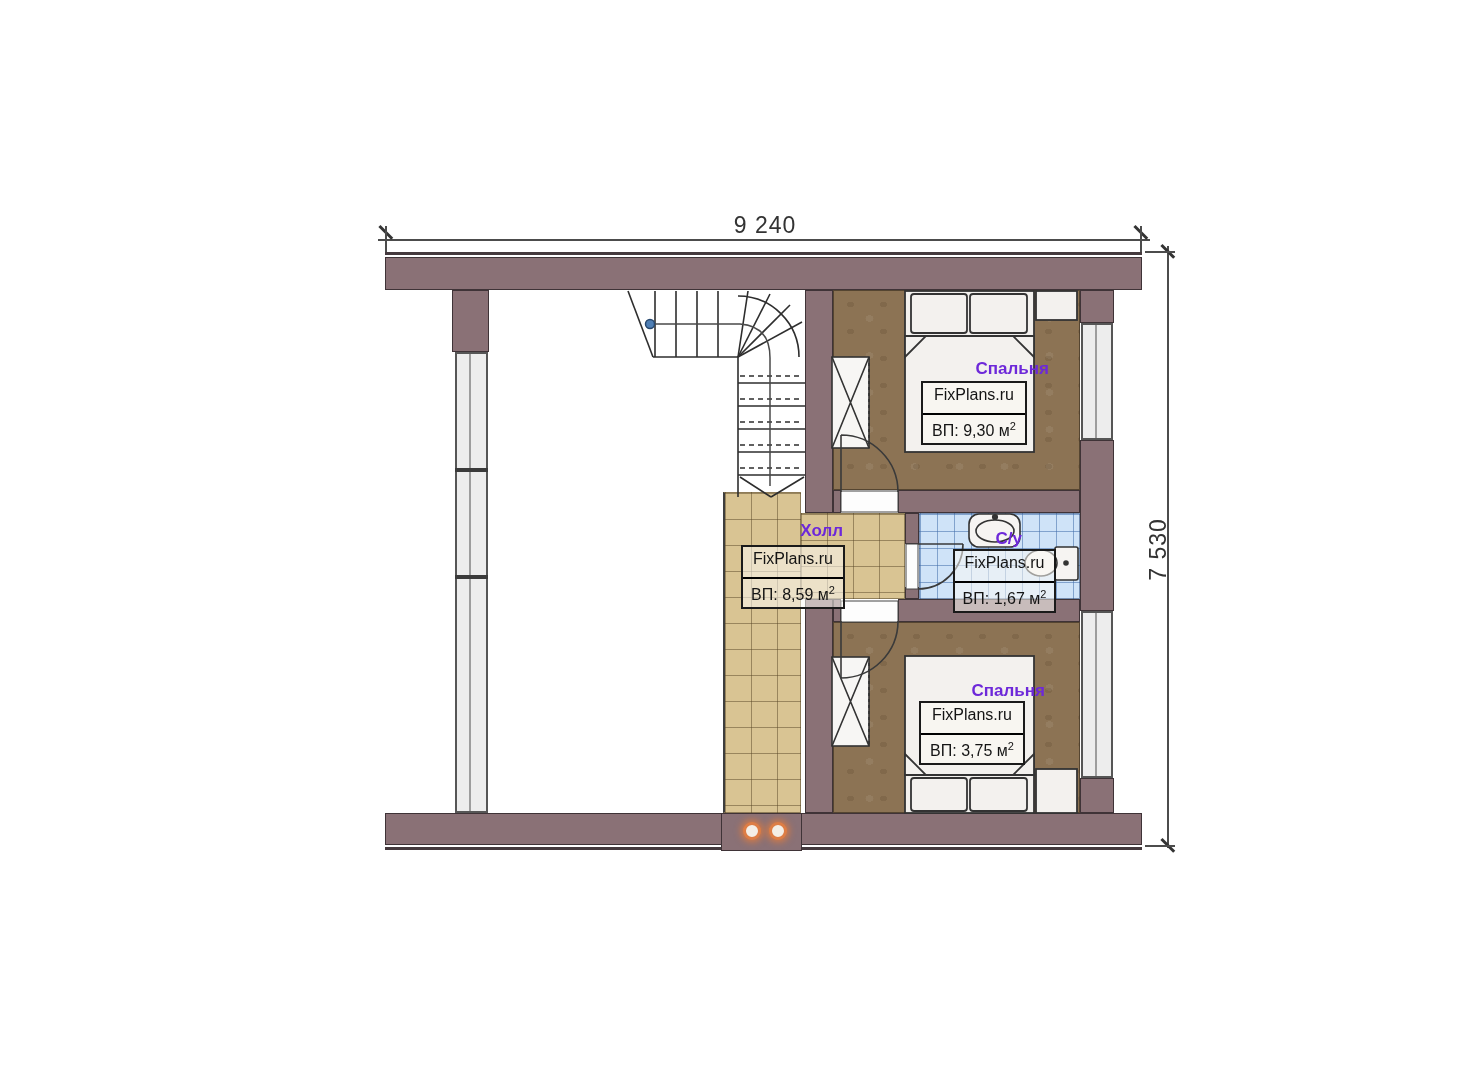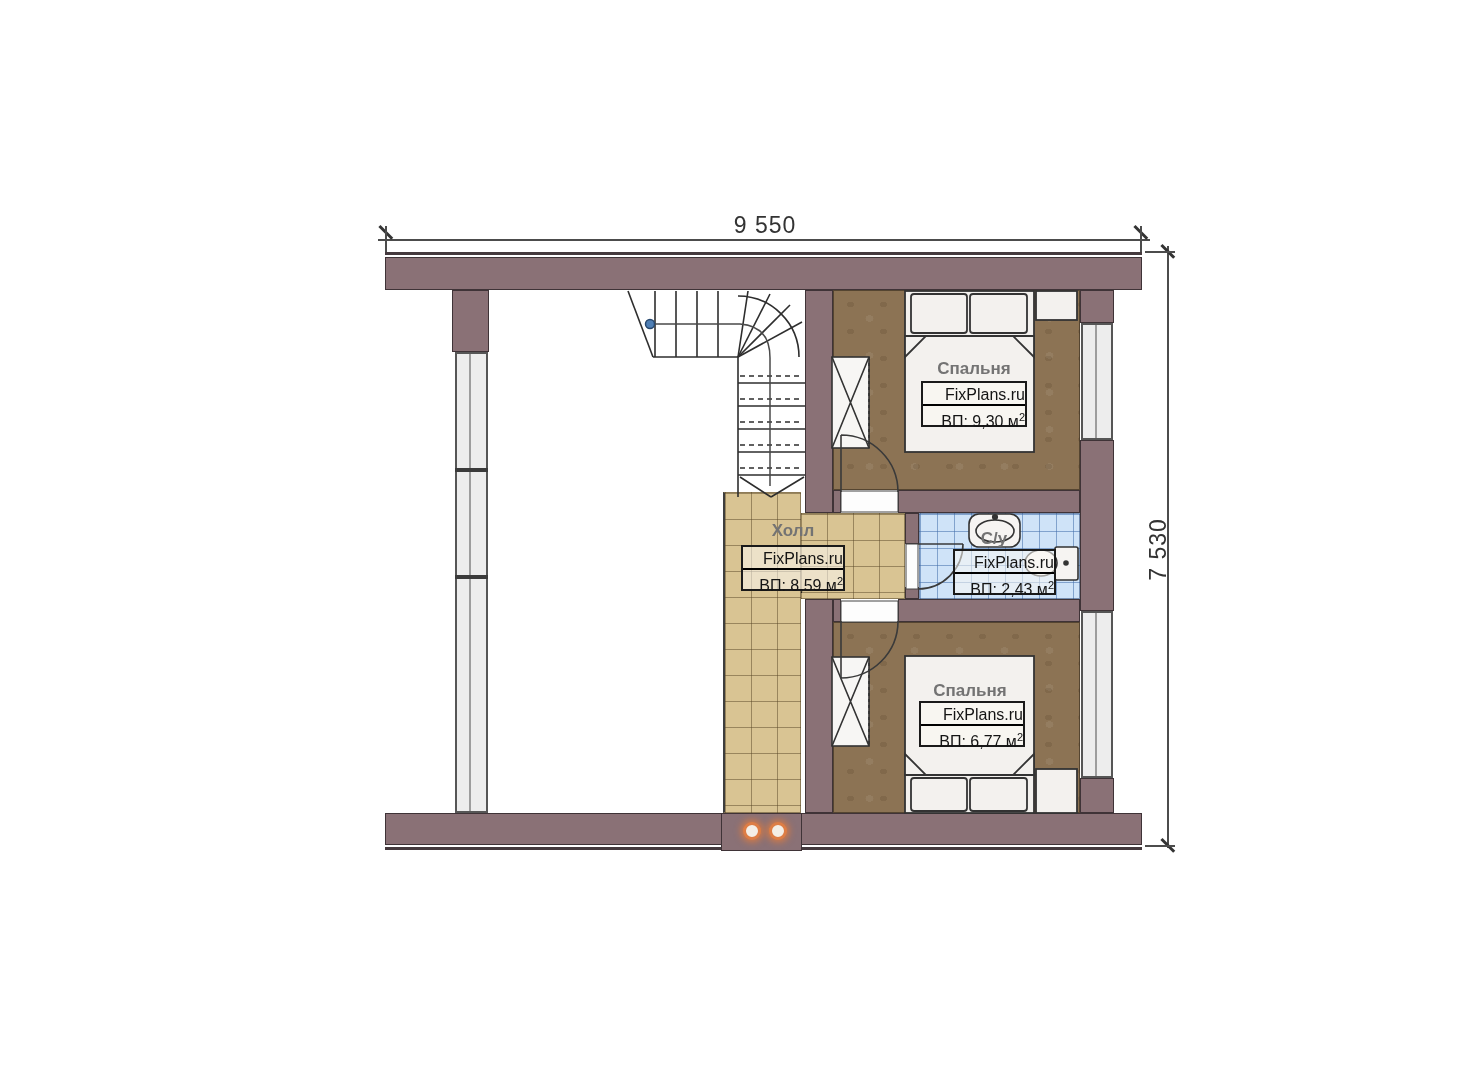--- a/index.html
+++ b/index.html
@@ -23,40 +23,40 @@
     background-image:linear-gradient(to right,rgba(90,71,40,.5) 1.5px,transparent 1.5px),
                      linear-gradient(to bottom,rgba(90,71,40,.5) 1.5px,transparent 1.5px);
     background-size:26px 26px;}
   .floor-bath{background-color:#cfe3f8;border:1px solid rgba(45,75,120,.55);
     background-image:linear-gradient(to right,rgba(66,110,170,.55) 1.3px,transparent 1.3px),
                      linear-gradient(to bottom,rgba(66,110,170,.55) 1.3px,transparent 1.3px);
     background-size:17px 17px;}
   
   .overlay{position:absolute;left:0;top:0;z-index:3;pointer-events:none;}
   
-  .room-title{position:absolute;z-index:5;text-align:center;font-weight:bold;font-size:17px;color:#737373;}
+  .room-title{position:absolute;z-index:5;text-align:right;font-weight:bold;font-size:17px;color:#6d28d9;}
   .label-box{position:absolute;z-index:5;border:2px solid #1a1a1a;background:rgba(251,249,244,.55);
              text-align:center;font-size:16px;color:#141414;}
-  .label-box .row{height:21px;line-height:23px;white-space:nowrap;overflow:visible;text-align:right;}
+  .label-box .row{height:30px;line-height:23px;white-space:nowrap;overflow:visible;}
   .label-box .row+.row{border-top:2px solid #000000;}
   sup{font-size:11px;}
   
   .dot{position:absolute;width:18px;height:18px;border-radius:50%;background:#f4eee6;
        border:3px solid #dd7d45;box-shadow:0 0 7px 2px rgba(235,125,55,.8);z-index:6;}
   
   .dim{position:absolute;background:#4c4c4c;z-index:4;}
   .tick{position:absolute;width:18px;height:2.5px;background:#333;transform:rotate(45deg);z-index:4;}
   .dim-label{position:absolute;z-index:4;font-size:23px;color:#333;text-align:center;letter-spacing:1px;}
 </style>
 </head>
 <body>
 
 <div class="canvas">
 
-  <div class="dim-label" style="left:700px;top:212px;width:130px;">9 550</div>
+  <div class="dim-label" style="left:700px;top:212px;width:130px;">9 240</div>
   <div class="dim" style="left:378px;top:239px;width:772px;height:2px;"></div>
   <div class="tick" style="left:377px;top:231px;"></div>
   <div class="tick" style="left:1132px;top:231px;"></div>
   <div class="dim" style="left:385px;top:226px;width:2px;height:26px;"></div>
   <div class="dim" style="left:1140px;top:226px;width:2px;height:26px;"></div>
 
   <div class="dim-label" style="left:1098px;top:536px;width:120px;transform:rotate(-90deg);">7 530</div>
   <div class="dim" style="left:1167px;top:246px;width:2px;height:602px;"></div>
   <div class="tick" style="left:1159px;top:250px;"></div>
   <div class="tick" style="left:1159px;top:844px;"></div>
@@ -186,31 +186,31 @@
 
   <div class="room-title" style="left:899px;top:359px;width:150px;">Спальня</div>
   <div class="label-box" style="left:921px;top:381px;width:106px;">
     <div class="row">FixPlans.ru</div>
     <div class="row"><span>ВП: 9,30 м</span><sup>2</sup></div>
   </div>
 
   <div class="room-title" style="left:895px;top:681px;width:150px;">Спальня</div>
   <div class="label-box" style="left:919px;top:701px;width:106px;">
     <div class="row">FixPlans.ru</div>
-    <div class="row"><span>ВП: 6,77 м</span><sup>2</sup></div>
+    <div class="row"><span>ВП: 3,75 м</span><sup>2</sup></div>
   </div>
 
   <div class="room-title" style="left:743px;top:521px;width:100px;">Холл</div>
   <div class="label-box" style="left:741px;top:545px;width:104px;">
     <div class="row">FixPlans.ru</div>
     <div class="row"><span>ВП: 8,59 м</span><sup>2</sup></div>
   </div>
 
   <div class="room-title" style="left:966px;top:529px;width:56px;">С/у</div>
   <div class="label-box" style="left:953px;top:549px;width:103px;">
     <div class="row">FixPlans.ru</div>
-    <div class="row"><span>ВП: 2,43 м</span><sup>2</sup></div>
+    <div class="row"><span>ВП: 1,67 м</span><sup>2</sup></div>
   </div>
 
   <div class="dot" style="left:743px;top:822px;"></div>
   <div class="dot" style="left:769px;top:822px;"></div>
 
 </div>
 
 </body></html>

